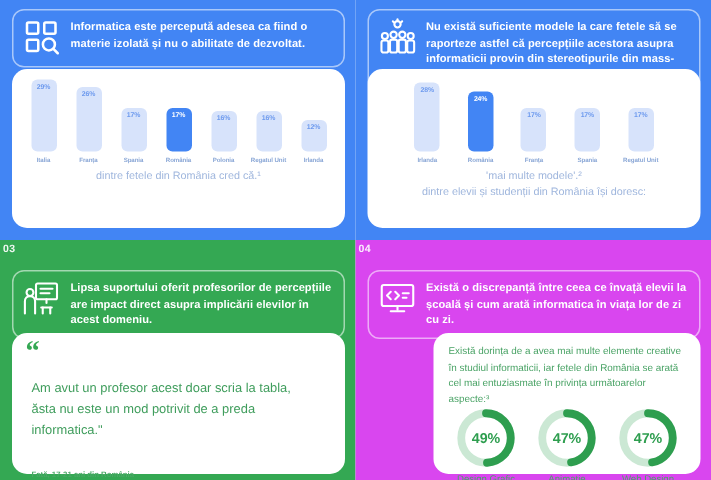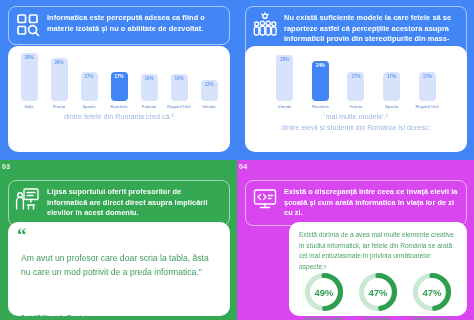--- a/index.html
+++ b/index.html
@@ -225,26 +225,26 @@
           <line x1="12" y1="6.5" x2="20" y2="6.5" stroke-linecap="round"></line>
           <line x1="12" y1="9.5" x2="18" y2="9.5" stroke-linecap="round"></line>
           <line x1="16" y1="13.5" x2="16" y2="16" stroke-linecap="round"></line>
           <line x1="12.5" y1="19" x2="19.5" y2="19" stroke-linecap="round"></line>
           <line x1="13.5" y1="19" x2="13.5" y2="23" stroke-linecap="round"></line>
           <line x1="18.5" y1="19" x2="18.5" y2="23" stroke-linecap="round"></line>
           <circle cx="5" cy="9" r="2.3"></circle>
           <path d="M1.6 23v-8.2a3.4 3.4 0 0 1 6.8 0V23" stroke-linecap="round"></path>
         </svg>
       </span>
-      <span class="hdr-txt">Lipsa suportului oferit profesorilor de informatică are direct direct asupra implicării elevilor în acest domeniu.</span>
+      <span class="hdr-txt">Lipsa suportului oferit profesorilor de percepțiile are impact direct asupra implicării elevilor în acest domeniu.</span>
     </div>
 
     <div class="card">
       <div class="qmark">“</div>
-      <div class="qtext">Am avut un profesor care doar scria la tabla, ăsta nu care un mod potrivit de a preda informatica."</div>
+      <div class="qtext">Am avut un profesor acest doar scria la tabla, ăsta nu este un mod potrivit de a preda informatica."</div>
       <div class="qattr">Fată, 17-21 ani din România</div>
     </div>
   </div>
 
   <div class="quad q-br">
     <div class="qnum">04</div>
     <div class="hdr">
       <span class="hdr-icon">
         <svg viewBox="0 0 26 26" fill="none" stroke="#ffffff" stroke-width="1.4">
           <rect x="2.5" y="4" width="21" height="14" rx="1.4"></rect>

